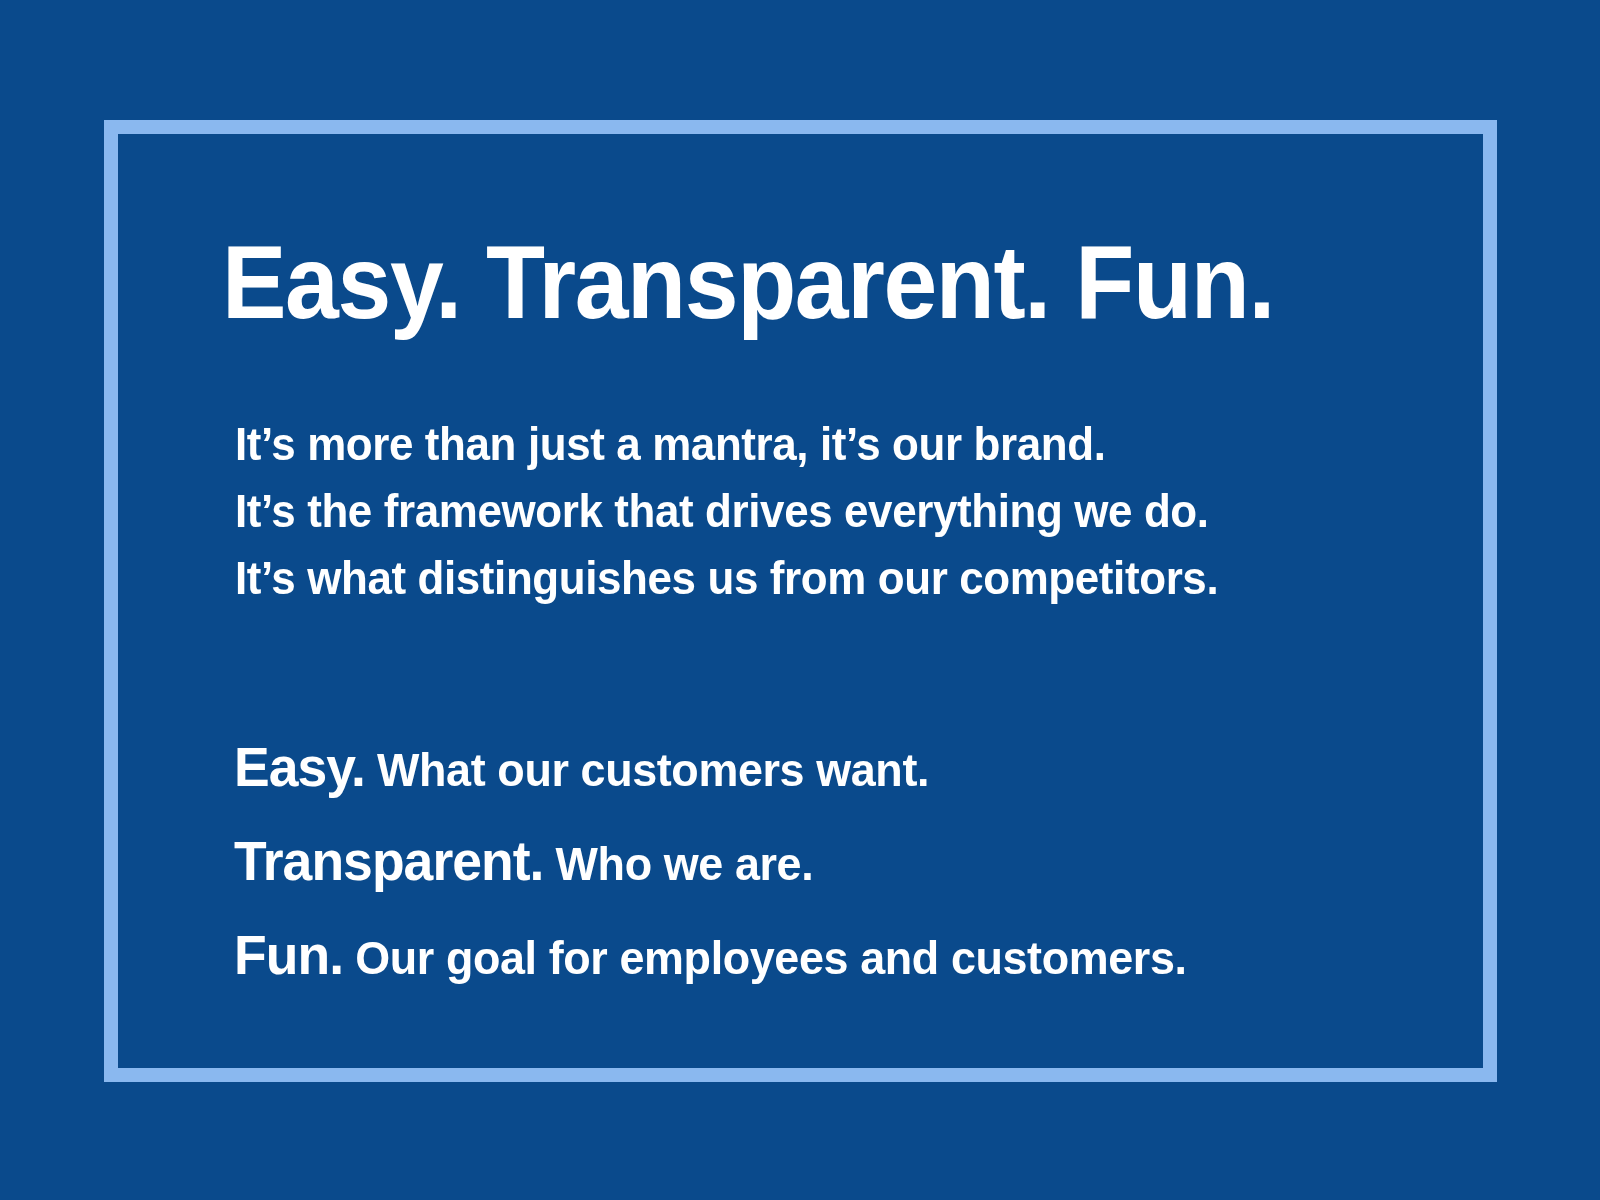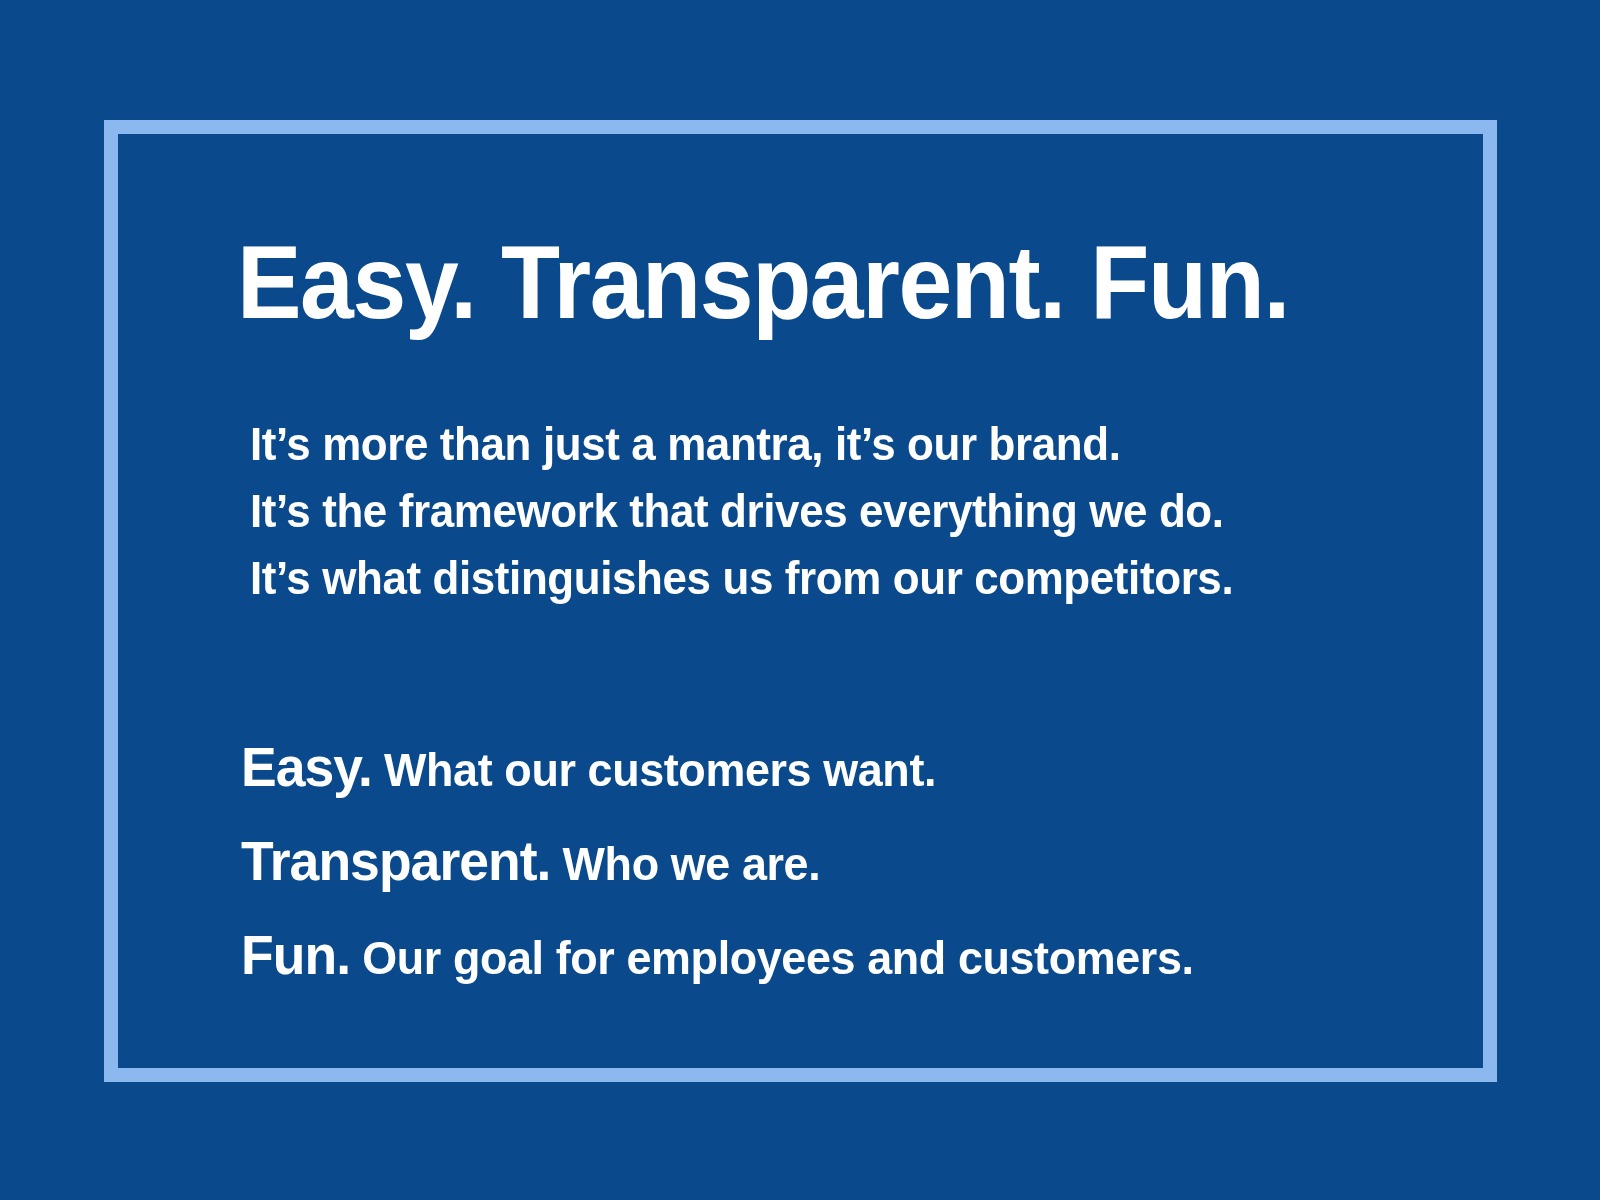--- a/index.html
+++ b/index.html
@@ -32,21 +32,21 @@
     width: 1393px;
     height: 962px;
     border: 14px solid #8ab8ef;
     box-sizing: border-box;
     pointer-events: none;
   }
 
   
   .content {
     position: absolute;
-    left: 237px;
+    left: 222px;
     top: 228px;
     width: 1180px;
   }
 
   .headline {
     color: #ffffff;
     font-family: "Liberation Sans Narrow", "Liberation Sans", sans-serif;
     font-size: 104px;
     font-weight: 700;
     line-height: 1.04;
@@ -67,21 +67,21 @@
     font-size: 46px;
     font-weight: 600;
     line-height: 67px;
     letter-spacing: -0.4px;
     white-space: nowrap;
     transform: scaleX(0.955);
     transform-origin: left center;
   }
 
   .feature-block {
-    margin: 4px;
+    margin: 12px;
     padding-top: 102px;
   }
 
   .feature-line {
     color: #ffffff;
     line-height: 80px;
     white-space: nowrap;
     letter-spacing: -0.4px;
     transform: scaleX(0.955);
     transform-origin: left center;

